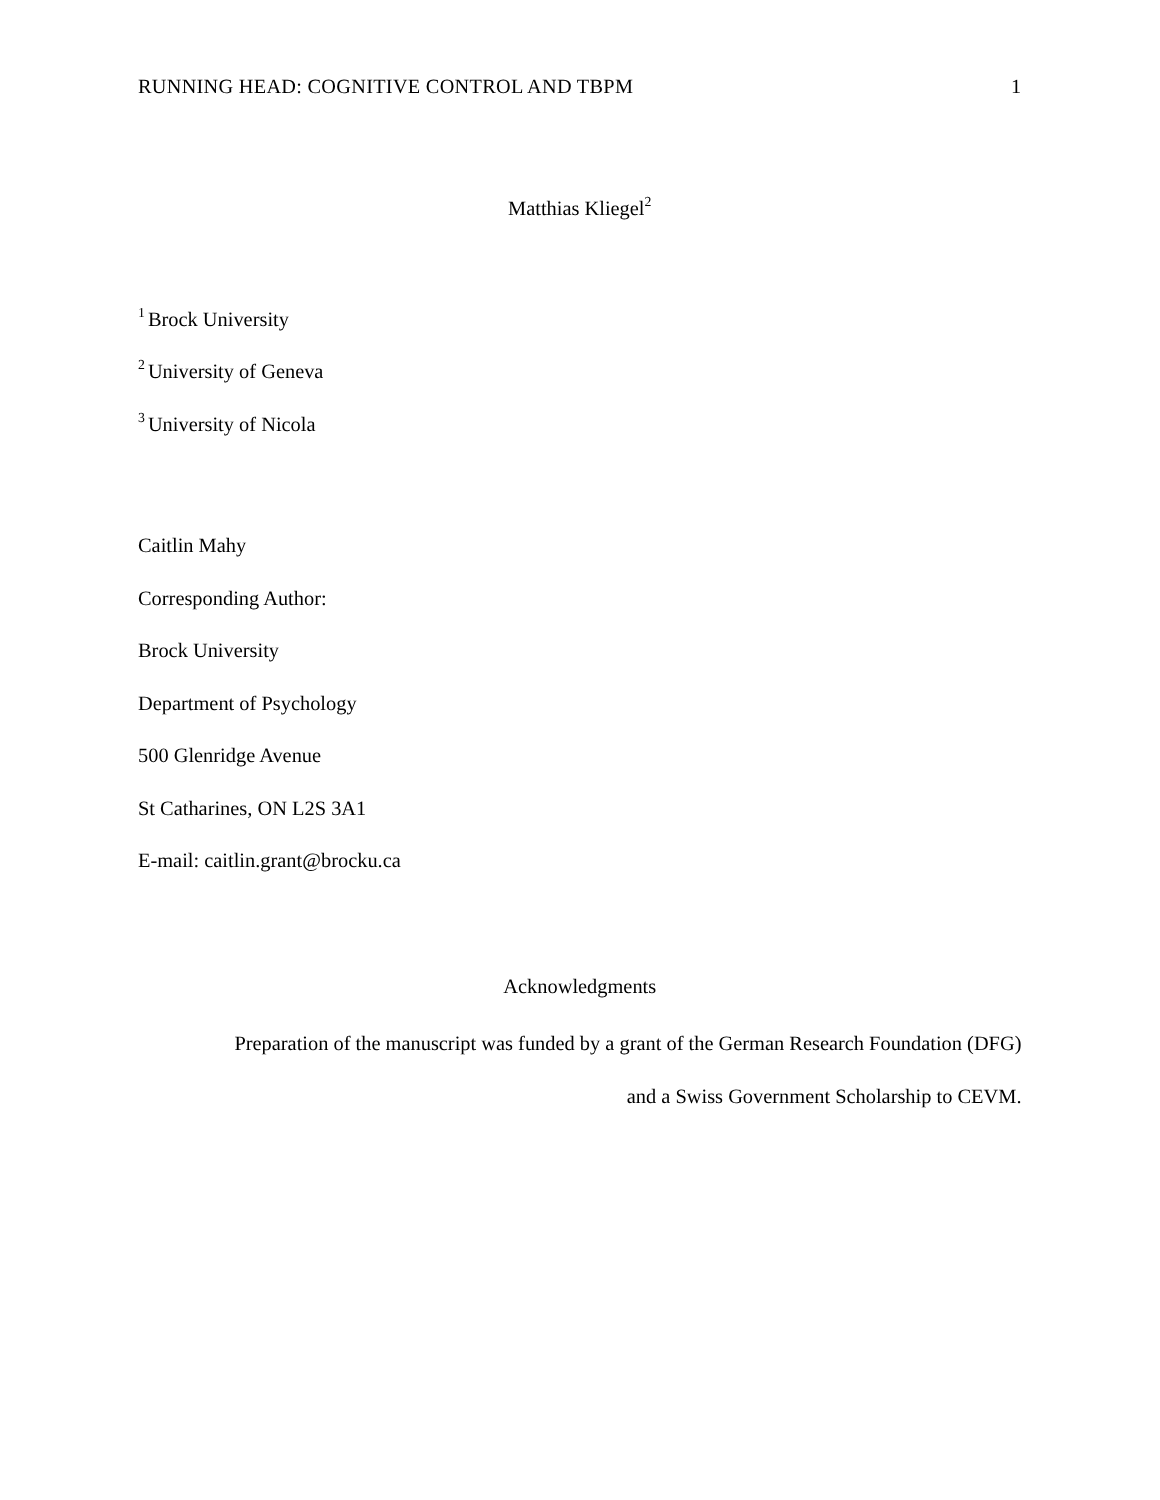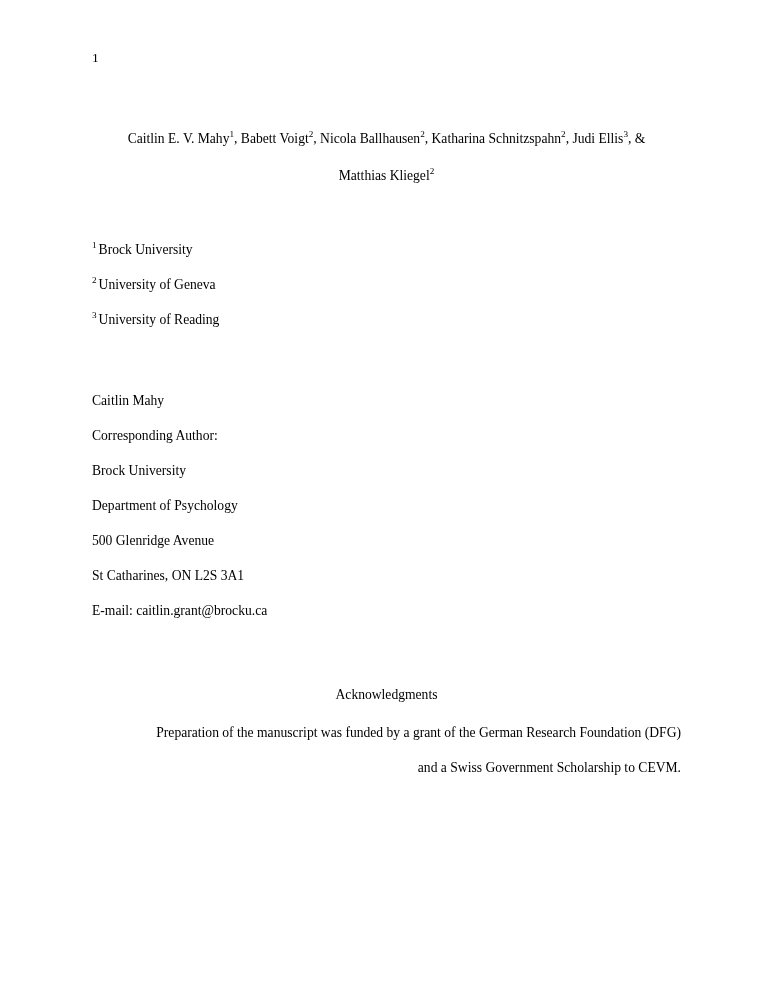--- a/index.html
+++ b/index.html
@@ -85,44 +85,42 @@
     line-height: 0;
     margin-right: 2px;
   }
 </style>
 </head>
 <body>
 
 <div class="page">
 
   <div class="running-head">
+    <span class="rh-text">RUNNING HEAD: COGNITIVE CONTROL AND TBPM</span>
     <span class="rh-page">1</span>
   </div>
 
   <div class="title">
   </div>
 
   <div class="authors">
-    <div>
-      <span>Caitlin E. V. Mahy</span><sup>1</sup><span>, Babett Voigt</span><sup>2</sup><span>, Nicola Ballhausen</span><sup>2</sup><span>, Katharina Schnitzspahn</span><sup>2</sup><span>, Judi Ellis</span><sup>3</sup><span>, &amp;</span>
-    </div>
     <div>
       <span>Matthias Kliegel</span><sup>2</sup>
     </div>
   </div>
 
   <div class="affiliations">
     <div class="aff-line">
       <span class="sup-lead">1</span><span>Brock University</span>
     </div>
     <div class="aff-line">
       <span class="sup-lead">2</span><span>University of Geneva</span>
     </div>
     <div class="aff-line">
-      <span class="sup-lead">3</span><span>University of Reading</span>
+      <span class="sup-lead">3</span><span>University of Nicola</span>
     </div>
   </div>
 
   <div class="corresponding">
     <div>Caitlin Mahy</div>
     <div>Corresponding Author:</div>
     <div>Brock University</div>
     <div>Department of Psychology</div>
     <div>500 Glenridge Avenue</div>
     <div>St Catharines, ON L2S 3A1</div>

